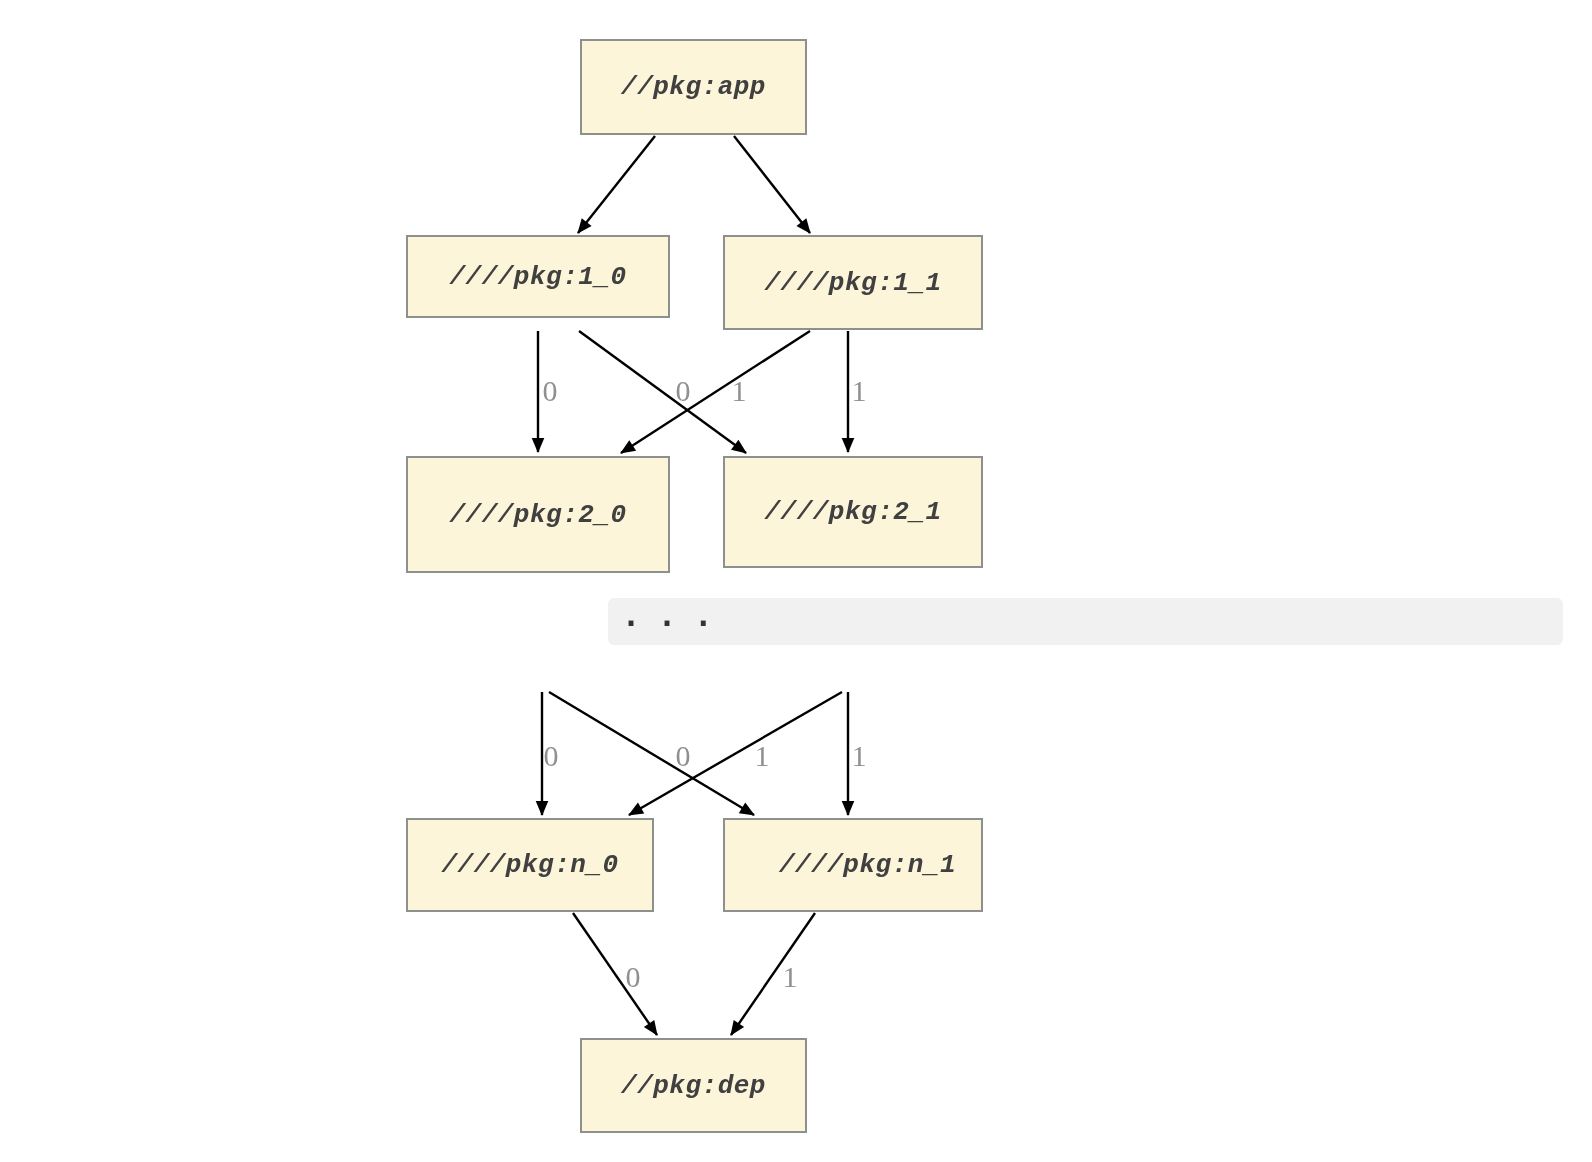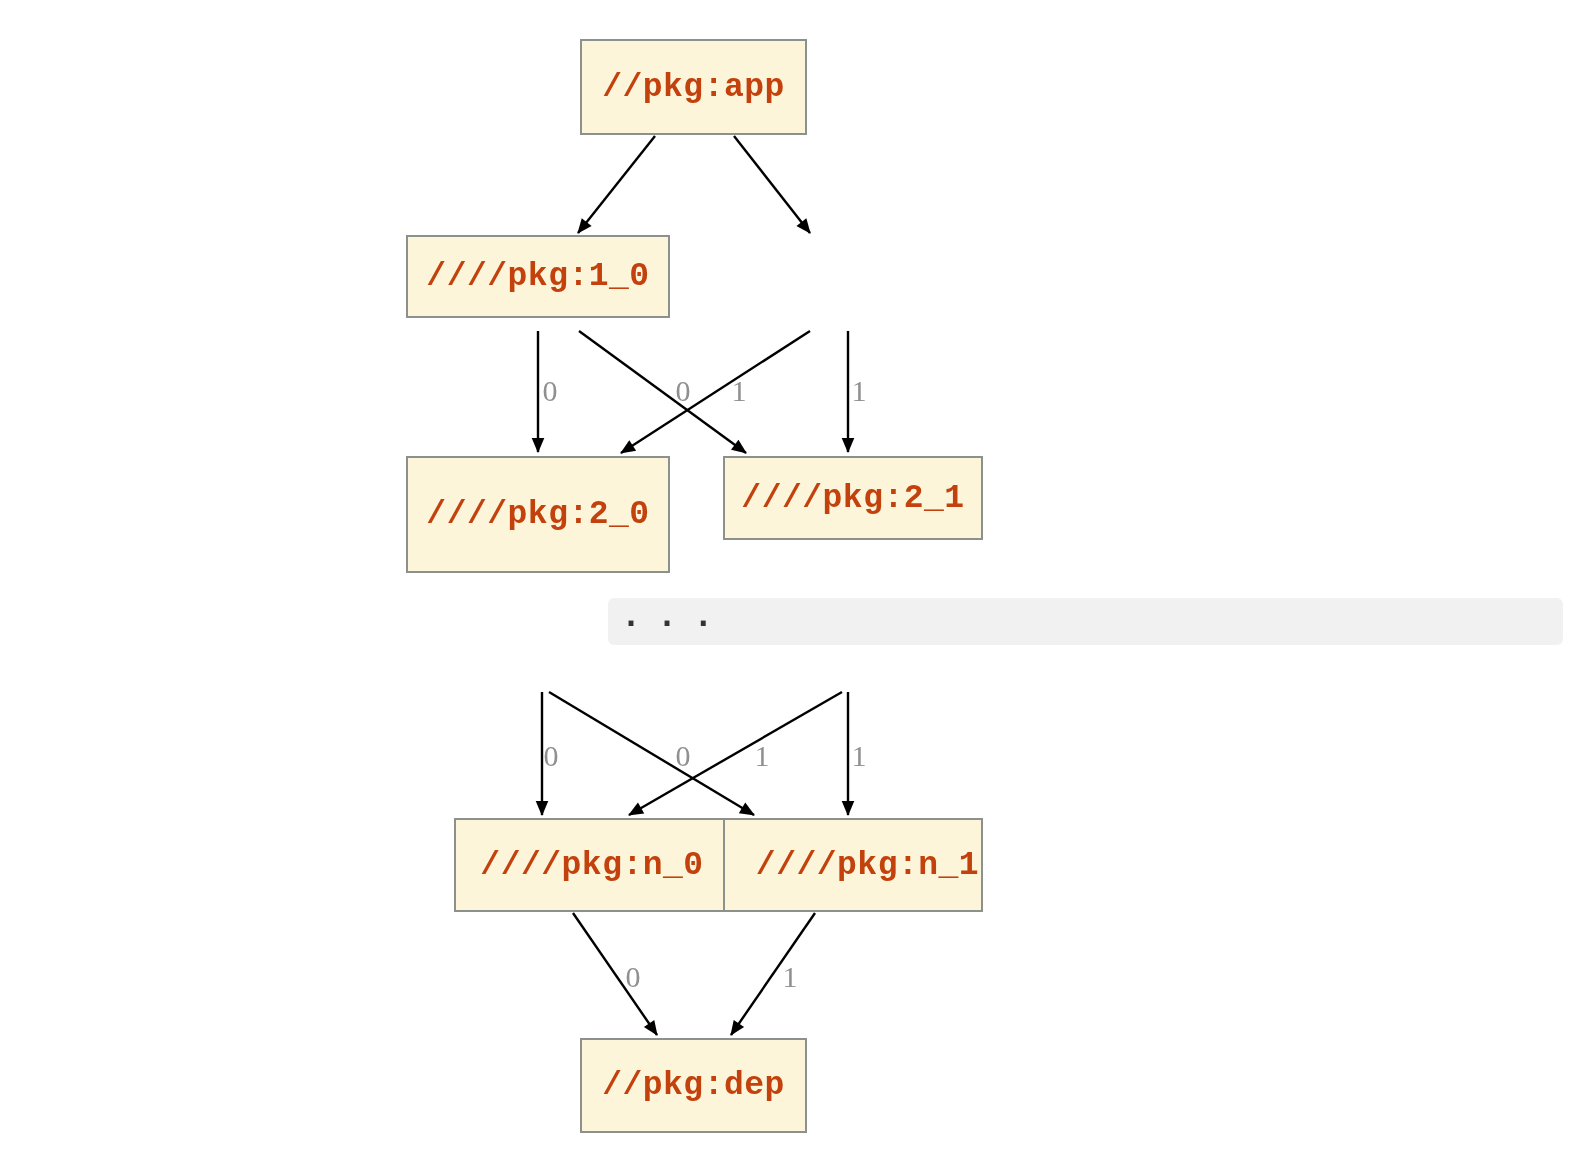--- a/index.html
+++ b/index.html
@@ -36,25 +36,26 @@
     fill: var(--edge-label);
     text-anchor: middle;
   }
   .node {
     position: absolute;
     background: var(--node-fill);
     border: 2.5px solid var(--node-border);
     display: flex;
     align-items: center;
     justify-content: center;
-    font-size: 33px;
+    font-size: 26px;
     font-weight: 700;
     letter-spacing: 0.5px;
-    color: #c2410c;
+    color: #404040;
     white-space: nowrap;
+    font-style: italic;
   }
   .separator-band {
     position: absolute;
     left: 608px; top: 598px;
     width: 955px; height: 47px;
     background: var(--separator-bg);
     border-radius: 6px;
     display: flex;
     align-items: center;
     padding-left: 14px;
@@ -111,34 +112,37 @@
   </svg>
 
   <div class="node" style="left:580px; top:39px; width:227px; height:96px;">
     <span>//pkg:app</span>
   </div>
 
   <div class="node" style="left:406px; top:235px; width:264px; height:83px;">
     <span>////pkg:1_0</span>
   </div>
 
+  <div class="node" style="left:723px; top:235px; width:260px; height:95px;">
+    <span>////pkg:1_1</span>
+  </div>
 
   <div class="node" style="left:406px; top:456px; width:264px; height:117px;">
     <span>////pkg:2_0</span>
   </div>
 
-  <div class="node" style="left:723px; top:456px; width:260px; height:84px;">
+  <div class="node" style="left:723px; top:456px; width:260px; height:112px;">
     <span>////pkg:2_1</span>
   </div>
 
   <div class="separator-band">
     <span class="separator-dots">. . .</span>
   </div>
 
-  <div class="node" style="left:406px; top:818px; width:276px; height:94px;margin-left:48px;">
+  <div class="node" style="left:406px; top:818px; width:248px; height:94px;">
     <span>////pkg:n_0</span>
   </div>
 
   <div class="node" style="left:723px; top:818px; width:260px; height:94px;padding-left:29px;">
     <span>////pkg:n_1</span>
   </div>
 
   <div class="node" style="left:580px; top:1038px; width:227px; height:95px;">
     <span>//pkg:dep</span>
   </div>

